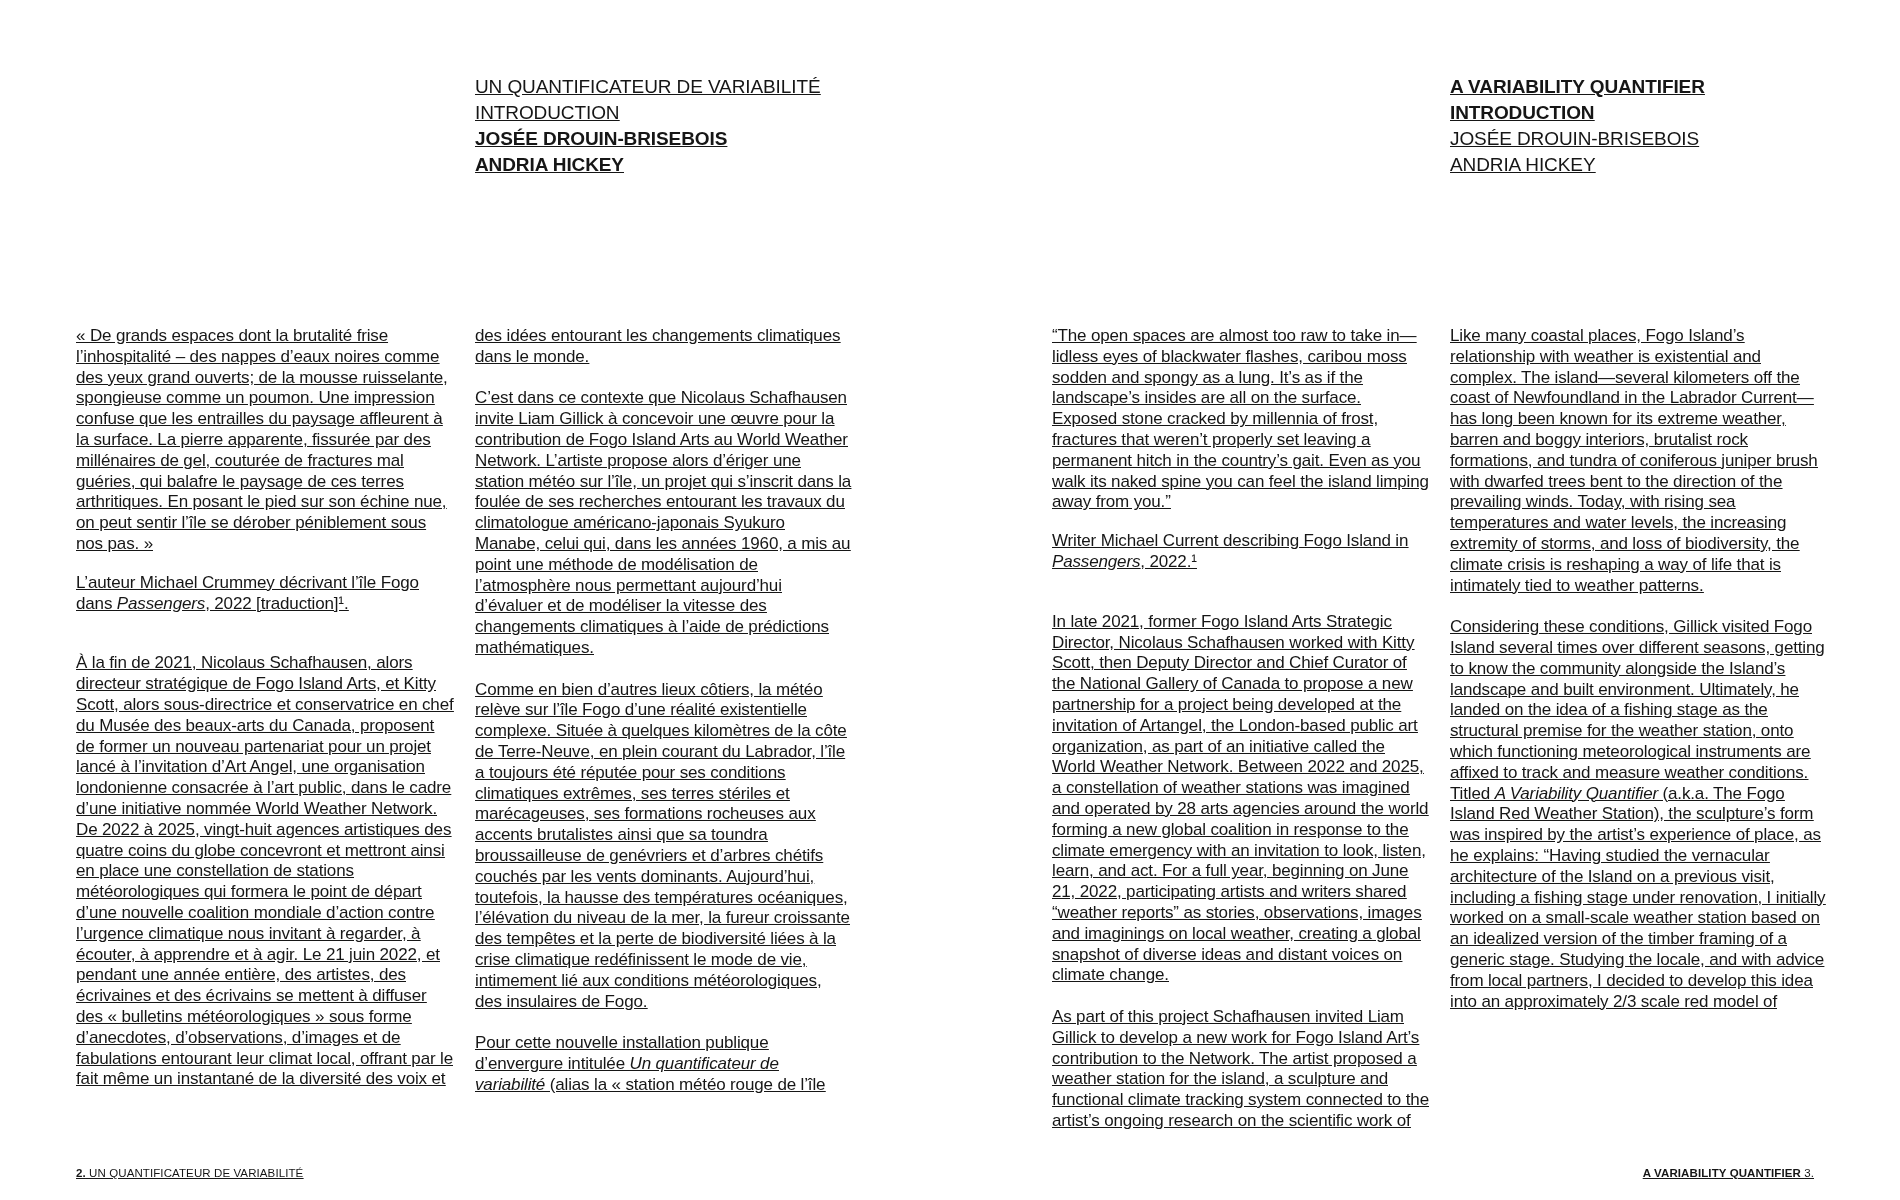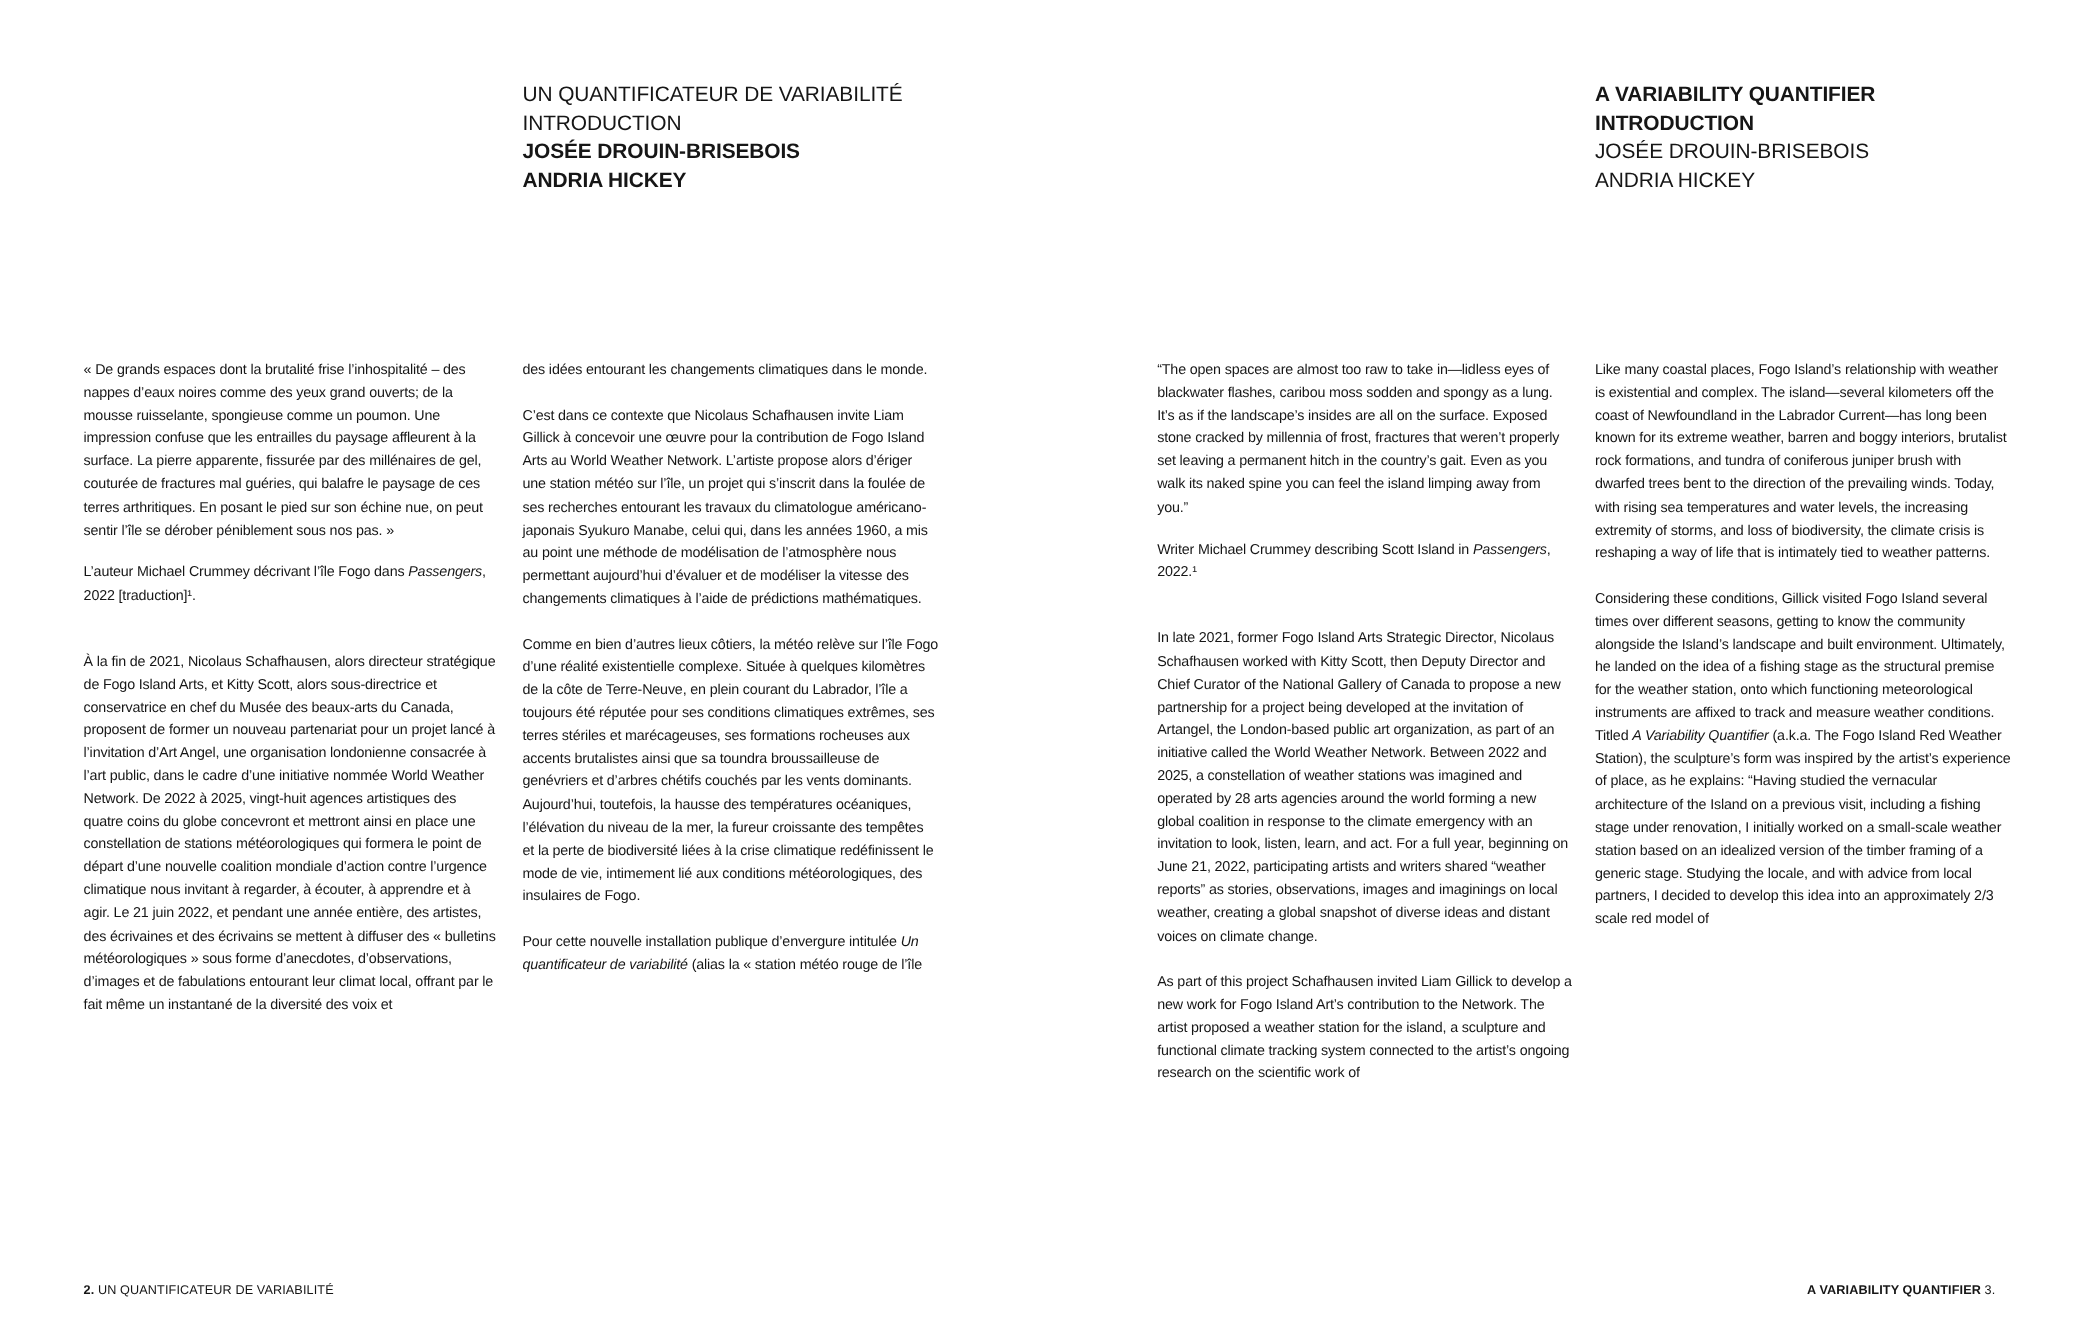--- a/index.html
+++ b/index.html
@@ -1,15 +1,15 @@
 <!DOCTYPE html>
 <html><head>
 <meta charset="utf-8">
 <style>
-  * { margin: 0; padding: 0; box-sizing: border-box; }
+  * { margin: 0; padding: 0; box-sizing: border-box; text-decoration: underline; }
   html, body { width: 1900px; height: 1200px; }
   body {
     position: relative;
     background: #ffffff;
     color: #161616;
     font-family: "Liberation Sans", "DejaVu Sans", sans-serif;
     overflow: hidden;
     -webkit-font-smoothing: antialiased;
   }
   .spread { position: absolute; inset: 0; }
@@ -21,21 +21,21 @@
     line-height: 26px;
     letter-spacing: -0.1px;
   }
   .header .hline { white-space: nowrap; }
   .b { font-weight: bold; }
 
   .col {
     position: absolute;
     top: 326px;
     width: 378px;
-    font-size: 13px;
+    font-size: 17px;
     line-height: 20.8px;
     letter-spacing: -0.15px;
   }
   .para { margin-bottom: 20.8px; }
   .para.quote { margin-bottom: 18px; }
   .para.attribution { margin-bottom: 39px; }
   .para:last-child { margin-bottom: 0; }
   .italic { font-style: italic; }
 
   #header-left  { left: 475px; }
@@ -87,21 +87,21 @@
 
   <div class="header" id="header-right">
     <div class="hline b">A VARIABILITY QUANTIFIER</div>
     <div class="hline b">INTRODUCTION</div>
     <div class="hline">JOSÉE DROUIN-BRISEBOIS</div>
     <div class="hline">ANDRIA HICKEY</div>
   </div>
 
   <div class="col" id="col-3">
       <p class="para quote"><span>“The open spaces are almost too raw to take in—lidless eyes of blackwater flashes, caribou moss sodden and spongy as a lung. It’s as if the landscape’s insides are all on the surface. Exposed stone cracked by millennia of frost, fractures that weren’t properly set leaving a permanent hitch in the country’s gait. Even as you walk its naked spine you can feel the island limping away from you.”</span></p>
-      <p class="para attribution"><span>Writer Michael Crummey describing Scott Island in </span><span class="italic">Passengers</span><span>, 2022.¹</span></p>
+      <p class="para attribution"><span>Writer Michael Current describing Fogo Island in </span><span class="italic">Passengers</span><span>, 2022.¹</span></p>
       <p class="para body"><span>In late 2021, former Fogo Island Arts Strategic Director, Nicolaus Schafhausen worked with Kitty Scott, then Deputy Director and Chief Curator of the National Gallery of Canada to propose a new partnership for a project being developed at the invitation of Artangel, the London-based public art organization, as part of an initiative called the World Weather Network. Between 2022 and 2025, a constellation of weather stations was imagined and operated by 28 arts agencies around the world forming a new global coalition in response to the climate emergency with an invitation to look, listen, learn, and act. For a full year, beginning on June 21, 2022, participating artists and writers shared “weather reports” as stories, observations, images and imaginings on local weather, creating a global snapshot of diverse ideas and distant voices on climate change.</span></p>
       <p class="para body"><span>As part of this project Schafhausen invited Liam Gillick to develop a new work for Fogo Island Art’s contribution to the Network. The artist proposed a weather station for the island, a sculpture and functional climate tracking system connected to the artist’s ongoing research on the scientific work of</span></p>
     </div>
   <div class="col" id="col-4">
       <p class="para body"><span>Like many coastal places, Fogo Island’s relationship with weather is existential and complex. The island—several kilometers off the coast of Newfoundland in the Labrador Current—has long been known for its extreme weather, barren and boggy interiors, brutalist rock formations, and tundra of coniferous juniper brush with dwarfed trees bent to the direction of the prevailing winds. Today, with rising sea temperatures and water levels, the increasing extremity of storms, and loss of biodiversity, the climate crisis is reshaping a way of life that is intimately tied to weather patterns.</span></p>
       <p class="para body"><span>Considering these conditions, Gillick visited Fogo Island several times over different seasons, getting to know the community alongside the Island’s landscape and built environment. Ultimately, he landed on the idea of a fishing stage as the structural premise for the weather station, onto which functioning meteorological instruments are affixed to track and measure weather conditions. Titled </span><span class="italic">A Variability Quantifier</span><span> (a.k.a. The Fogo Island Red Weather Station), the sculpture’s form was inspired by the artist’s experience of place, as he explains: “Having studied the vernacular architecture of the Island on a previous visit, including a fishing stage under renovation, I initially worked on a small-scale weather station based on an idealized version of the timber framing of a generic stage. Studying the locale, and with advice from local partners, I decided to develop this idea into an approximately 2/3 scale red model of</span></p>
     </div>
 
   <div class="footer" id="footer-right">
     <span class="b">A VARIABILITY QUANTIFIER</span>

